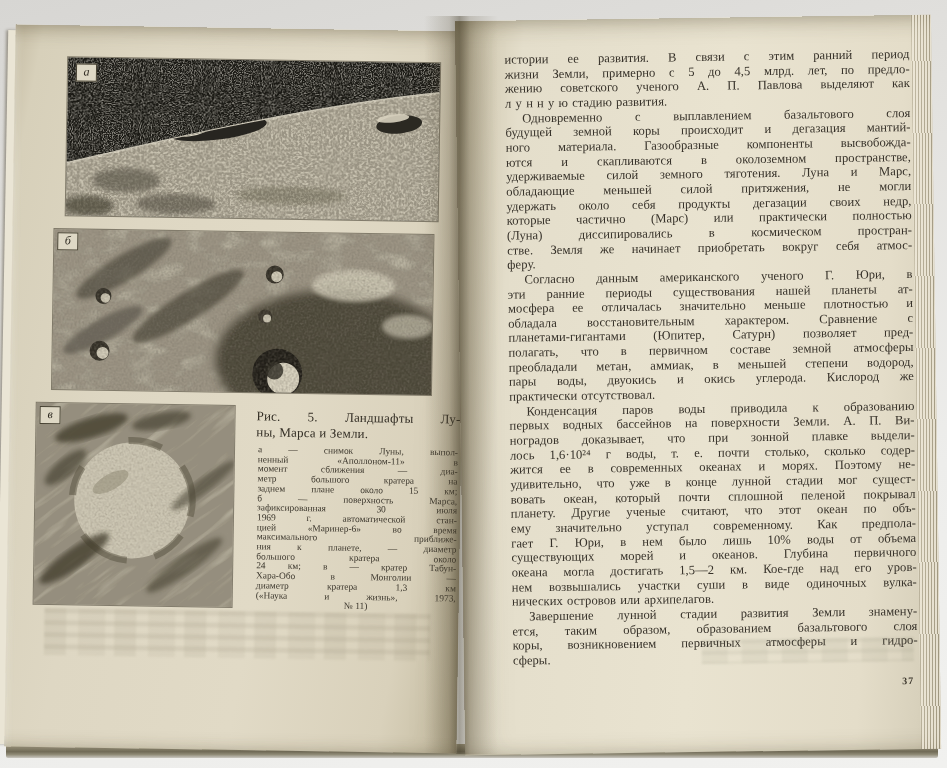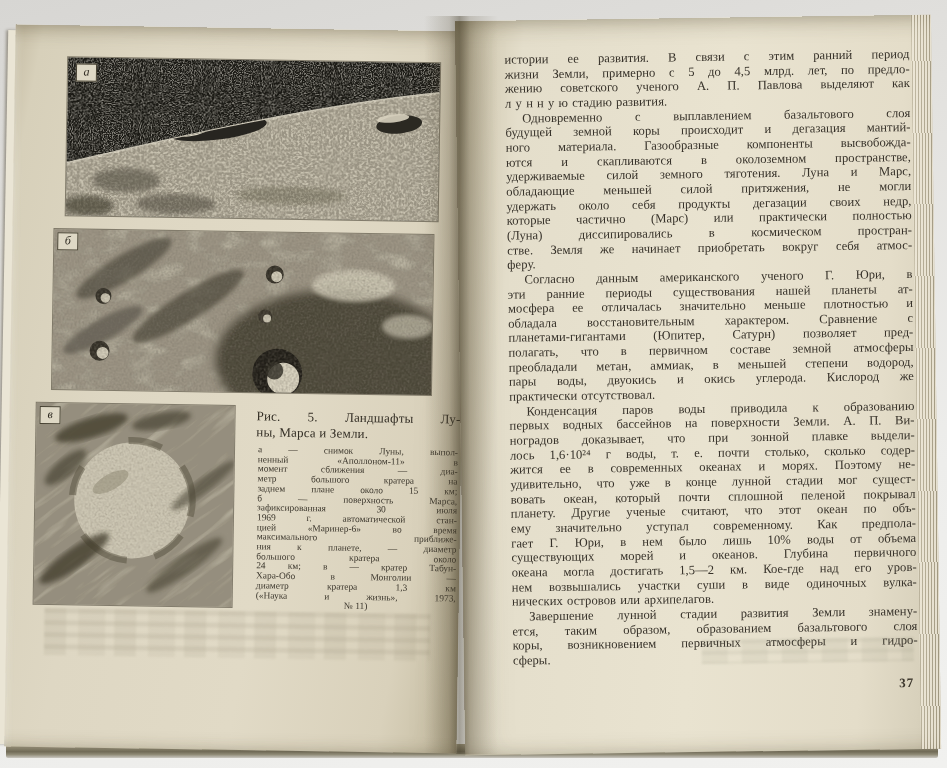--- a/index.html
+++ b/index.html
@@ -72,21 +72,21 @@
   .rp-text {
     position:absolute; left:49px; top:32px; width:405px;
     font-size:12.7px; line-height:14.65px; color:#37322a; word-spacing:1px;
   }
   .tline { text-align:justify; text-align-last:justify; }
   .tlast { text-align:justify; text-align-last:left; }
   .cap-body .tlast { text-align-last:center; }
   .para.ind .tline:first-child, .para.ind .tlast:first-child { text-indent:17px; }
   .page-num {
     position:absolute; left:395px; top:660px; width:55px; text-align:right;
-    font-size:13px; font-weight:bold; color:#3a352b; letter-spacing:1px;
+    font-size:10px; font-weight:bold; color:#3a352b; letter-spacing:1px;
   }
   
   .ghost { position:absolute; pointer-events:none; filter:blur(1.1px); }
   .ghost-l {
     left:38px; top:583px; width:386px; height:47px; opacity:.55;
     background:
       repeating-linear-gradient(90deg, rgba(116,107,84,.16) 0 22px, rgba(116,107,84,0) 22px 34px, rgba(116,107,84,.13) 34px 61px, rgba(116,107,84,0) 61px 70px),
       repeating-linear-gradient(180deg, rgba(116,107,84,.20) 0 5px, rgba(0,0,0,0) 5px 12px);
   }
   .ghost-r {

